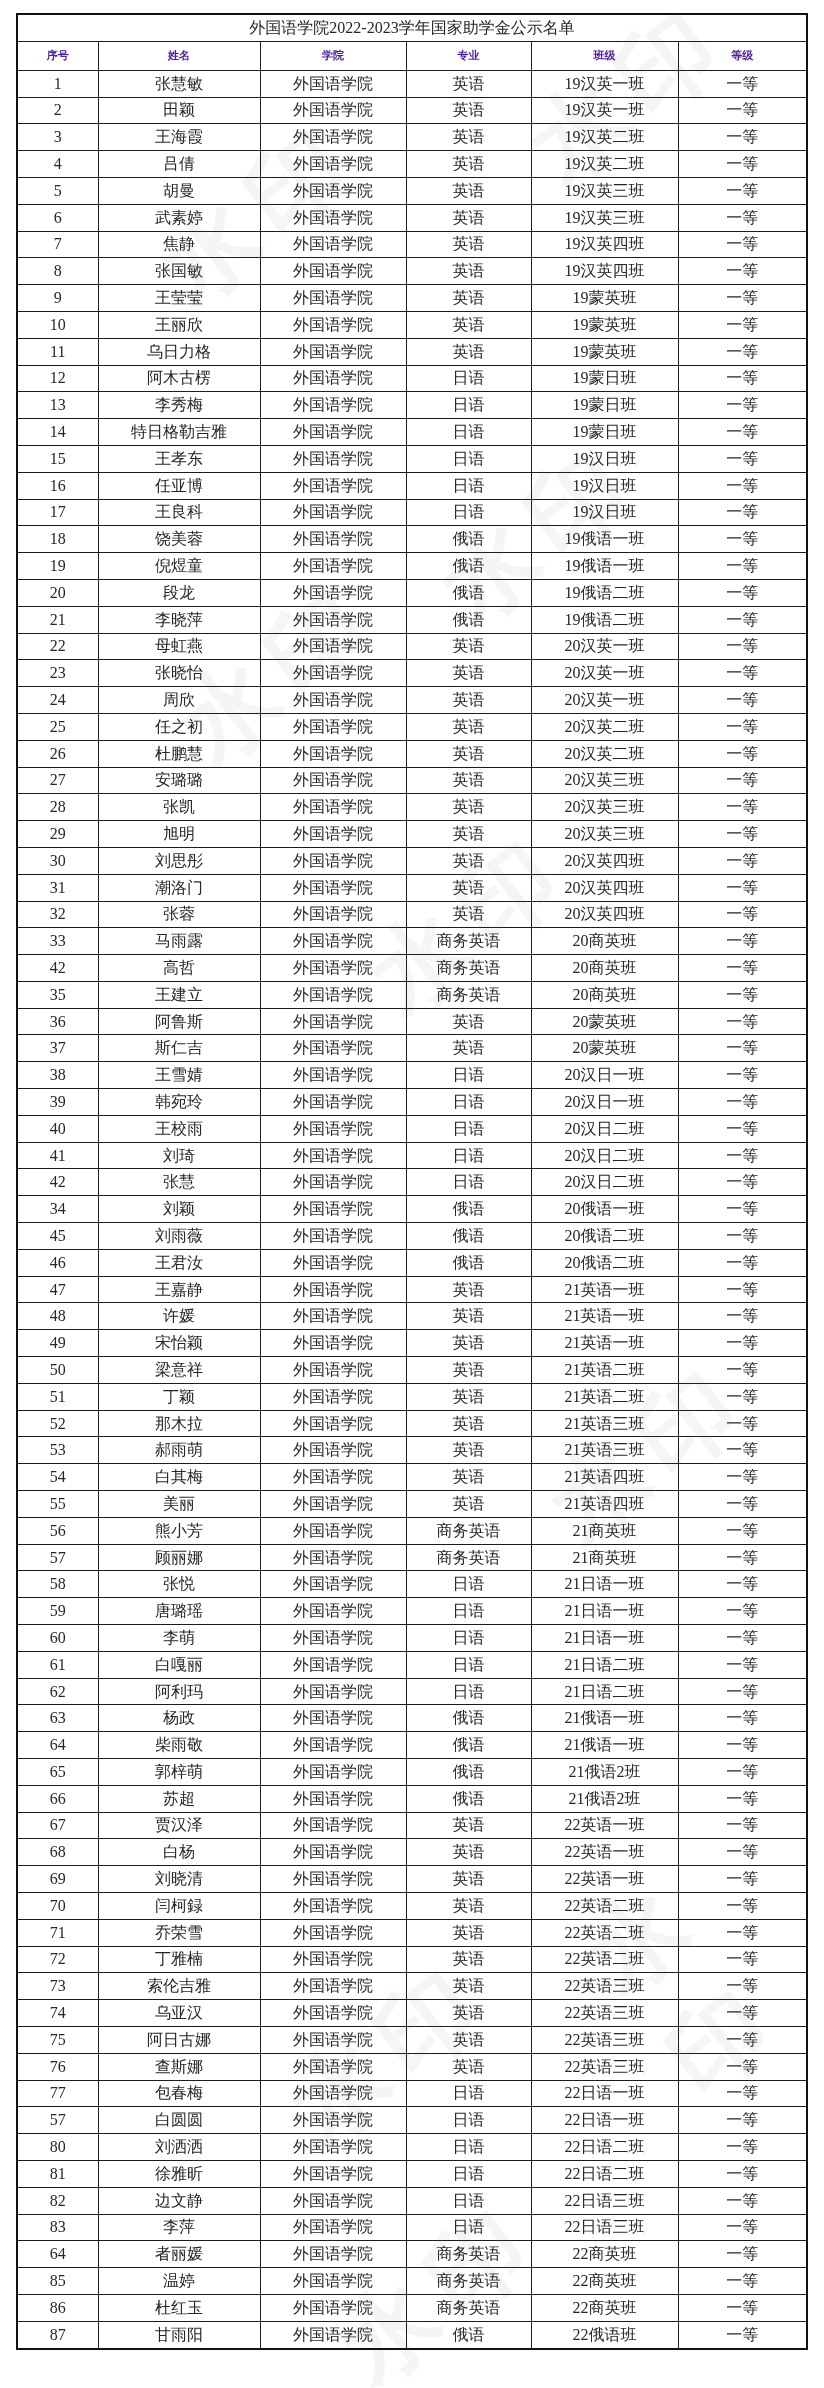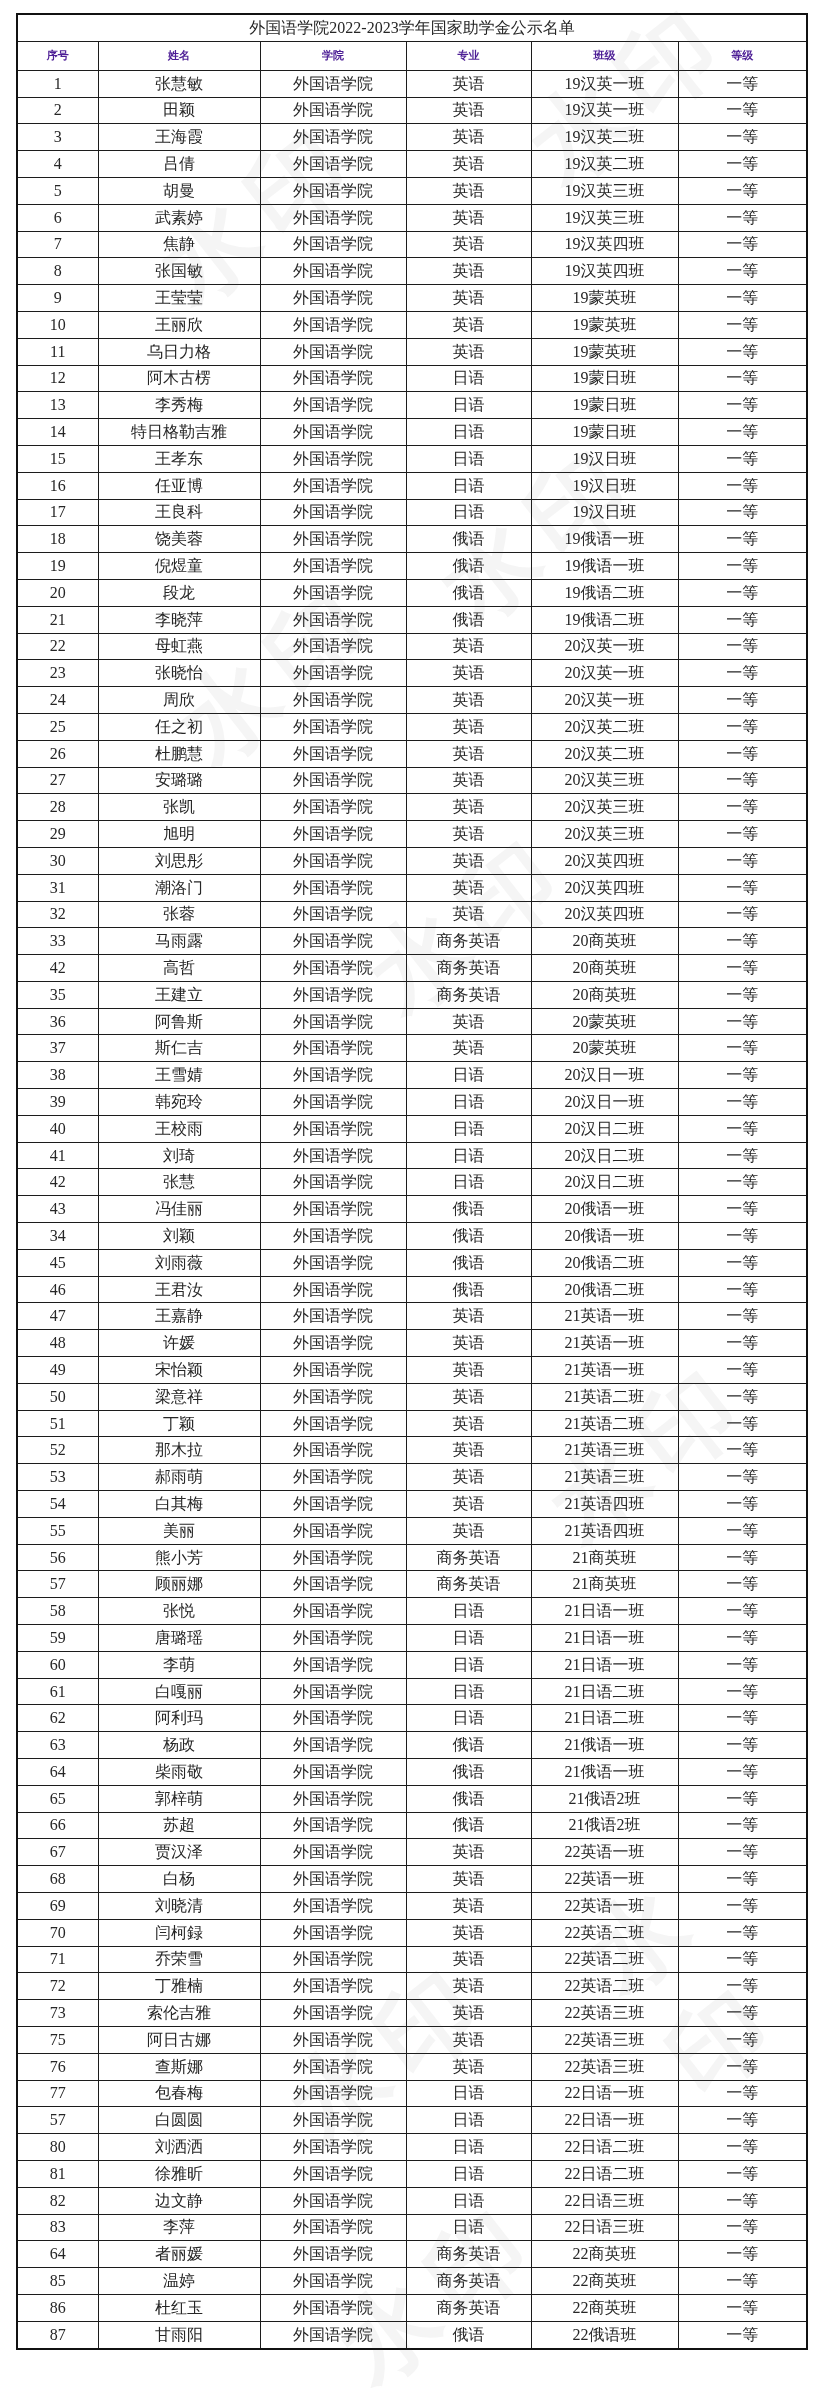--- a/index.html
+++ b/index.html
@@ -440,28 +440,20 @@
         </tr>
         <tr>
           <td>42</td>
           <td>张慧</td>
           <td>外国语学院</td>
           <td>日语</td>
           <td>20汉日二班</td>
           <td>一等</td>
         </tr>
         <tr>
-          <td>43</td>
-          <td>冯佳丽</td>
-          <td>外国语学院</td>
-          <td>俄语</td>
-          <td>20俄语一班</td>
-          <td>一等</td>
-        </tr>
-        <tr>
           <td>34</td>
           <td>刘颖</td>
           <td>外国语学院</td>
           <td>俄语</td>
           <td>20俄语一班</td>
           <td>一等</td>
         </tr>
         <tr>
           <td>45</td>
           <td>刘雨薇</td>
@@ -682,20 +674,28 @@
           <td>72</td>
           <td>丁雅楠</td>
           <td>外国语学院</td>
           <td>英语</td>
           <td>22英语二班</td>
           <td>一等</td>
         </tr>
         <tr>
           <td>73</td>
           <td>索伦吉雅</td>
+          <td>外国语学院</td>
+          <td>英语</td>
+          <td>22英语三班</td>
+          <td>一等</td>
+        </tr>
+        <tr>
+          <td>74</td>
+          <td>乌亚汉</td>
           <td>外国语学院</td>
           <td>英语</td>
           <td>22英语三班</td>
           <td>一等</td>
         </tr>
         <tr>
           <td>75</td>
           <td>阿日古娜</td>
           <td>外国语学院</td>
           <td>英语</td>

